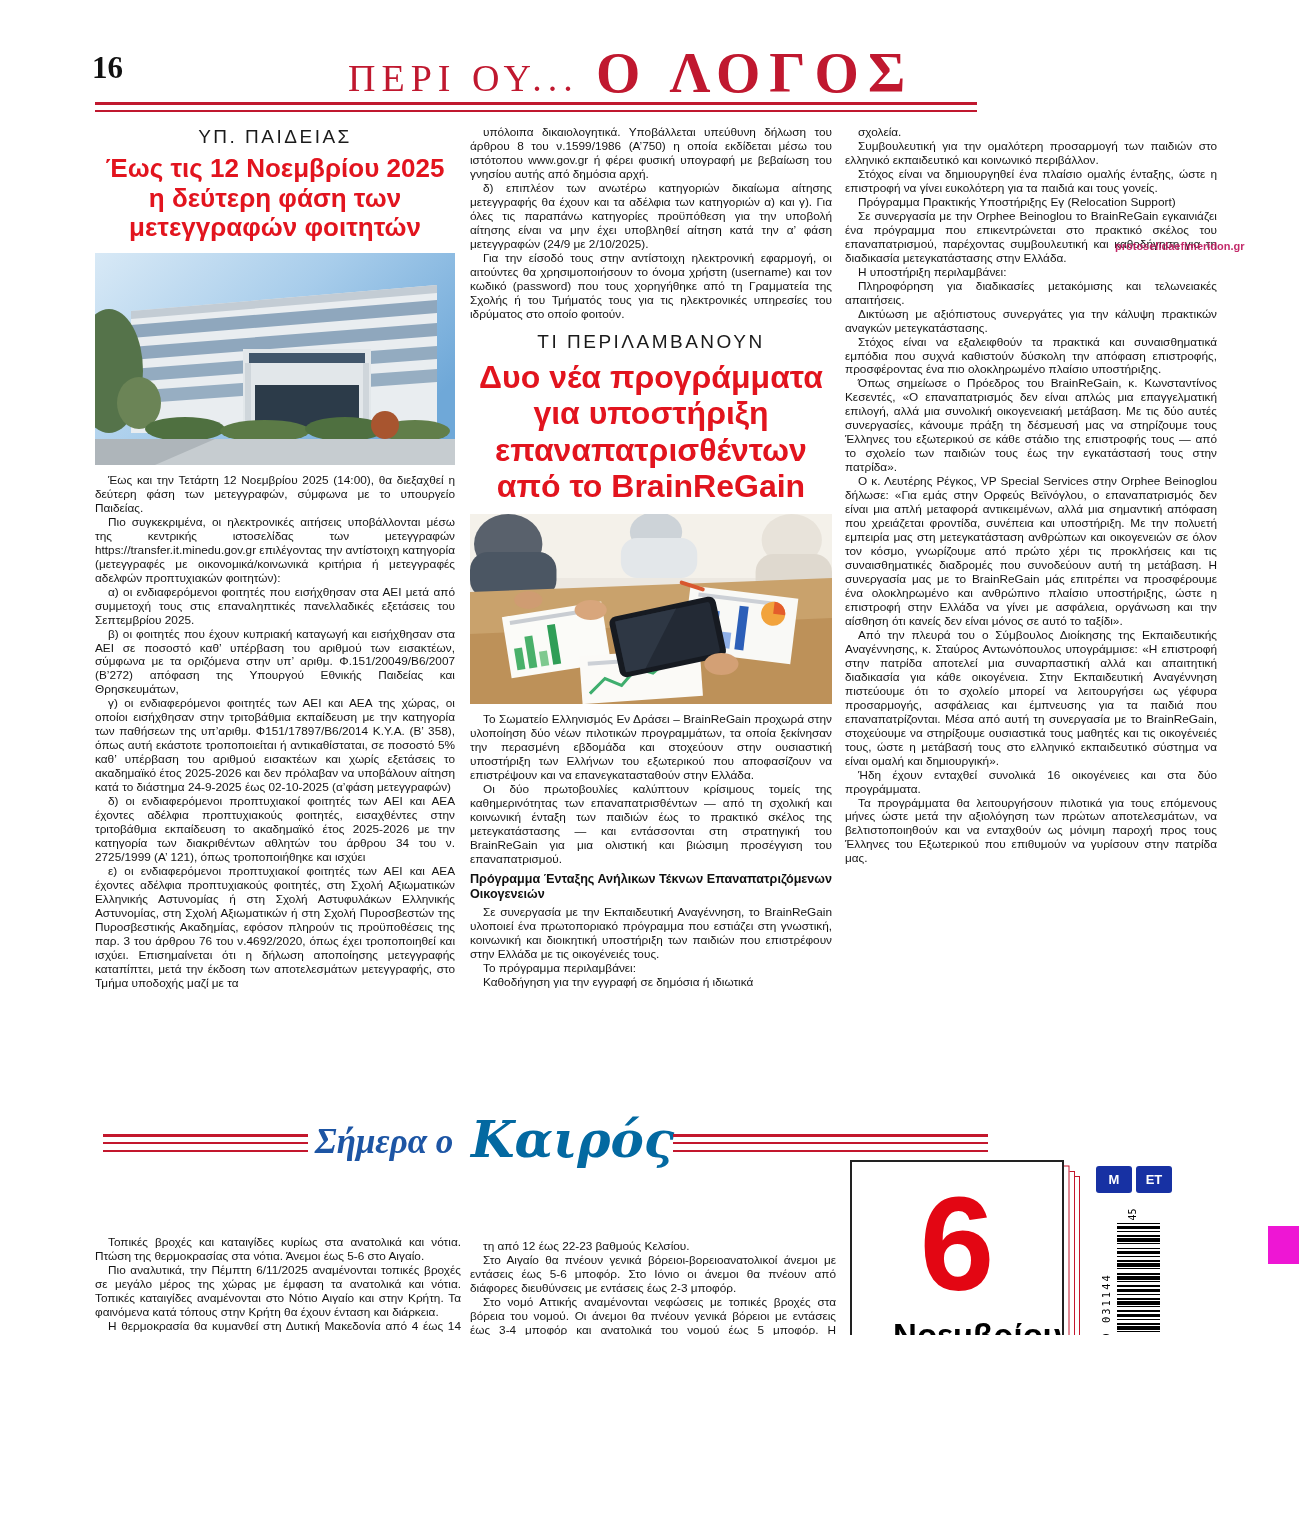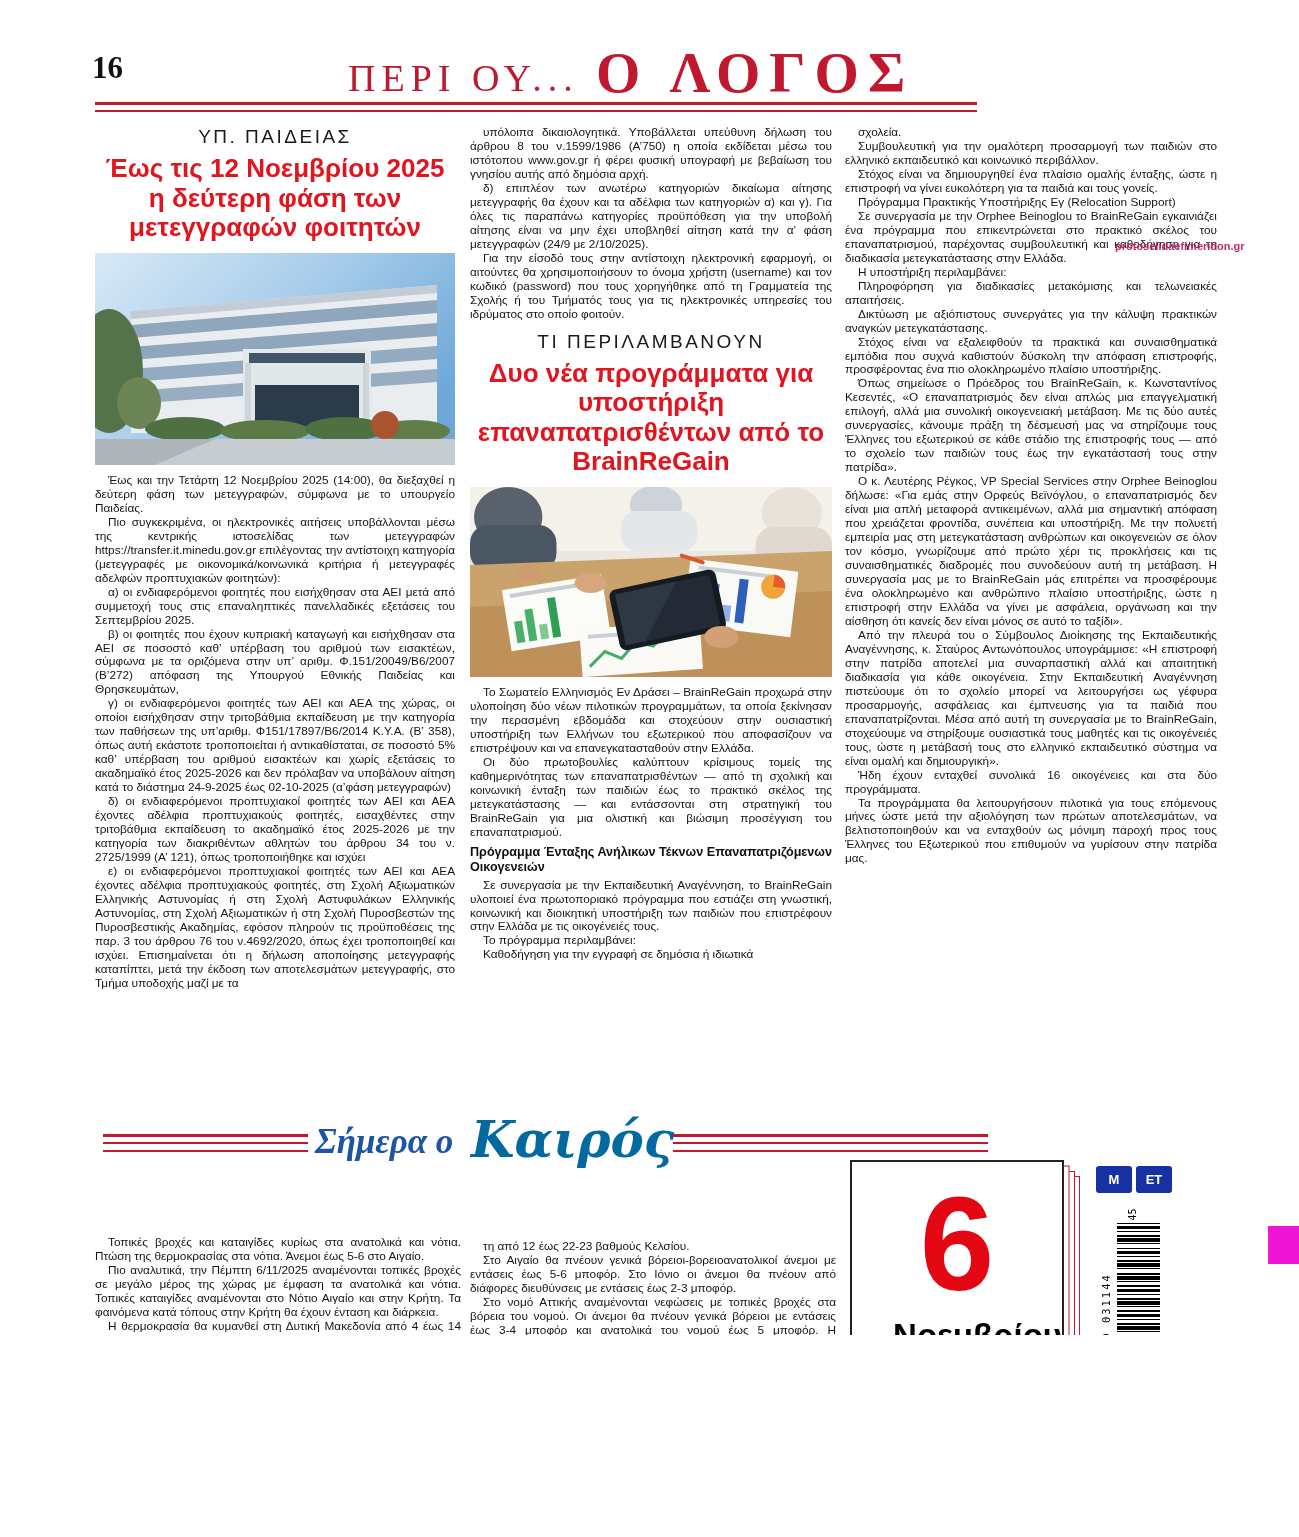--- a/index.html
+++ b/index.html
@@ -21,21 +21,21 @@
   .header-rule { position:absolute; left:95px; top:102px; width:882px; height:10px;
     border-top:3.5px solid #c0182f; border-bottom:2px solid #c0182f; }
   
   .col { position:absolute; top:126px; width:360px; }
   .col1 { left:95px; }
   .col2 { left:470px; width:362px; }
   .col3 { left:845px; width:372px; }
   .kicker { text-align:center; font-size:19px; letter-spacing:2.5px; color:#1a1a1a; margin-bottom:6px; }
   .headline { text-align:center; font-weight:bold; color:#e2141e; line-height:1.14; margin-bottom:10px; }
   .headline1 { font-size:26px; }
-  .headline2 { font-size:26px; margin-top:4px; }
+  .headline2 { font-size:32px; margin-top:4px; }
   .photo { width:100%; overflow:hidden; margin-bottom:9px; }
   .photo svg { display:block; width:100%; height:100%; }
   .photo-building { height:212px; }
   .photo-meeting { height:190px; }
   .body-p { font-size:11.8px; line-height:1.185; text-align:justify; text-indent:13px; color:#141414; }
   .subhead { font-weight:bold; font-size:12.6px; text-indent:0; margin:5px 0 4px 0; color:#101010; }
   .watermark { position:absolute; left:1115px; top:240px; color:#be185d;
     font-size:11px; font-weight:bold; opacity:.92; white-space:nowrap; }
   
   .weather-band { position:absolute; left:103px; top:1116px; width:885px; height:54px; }

